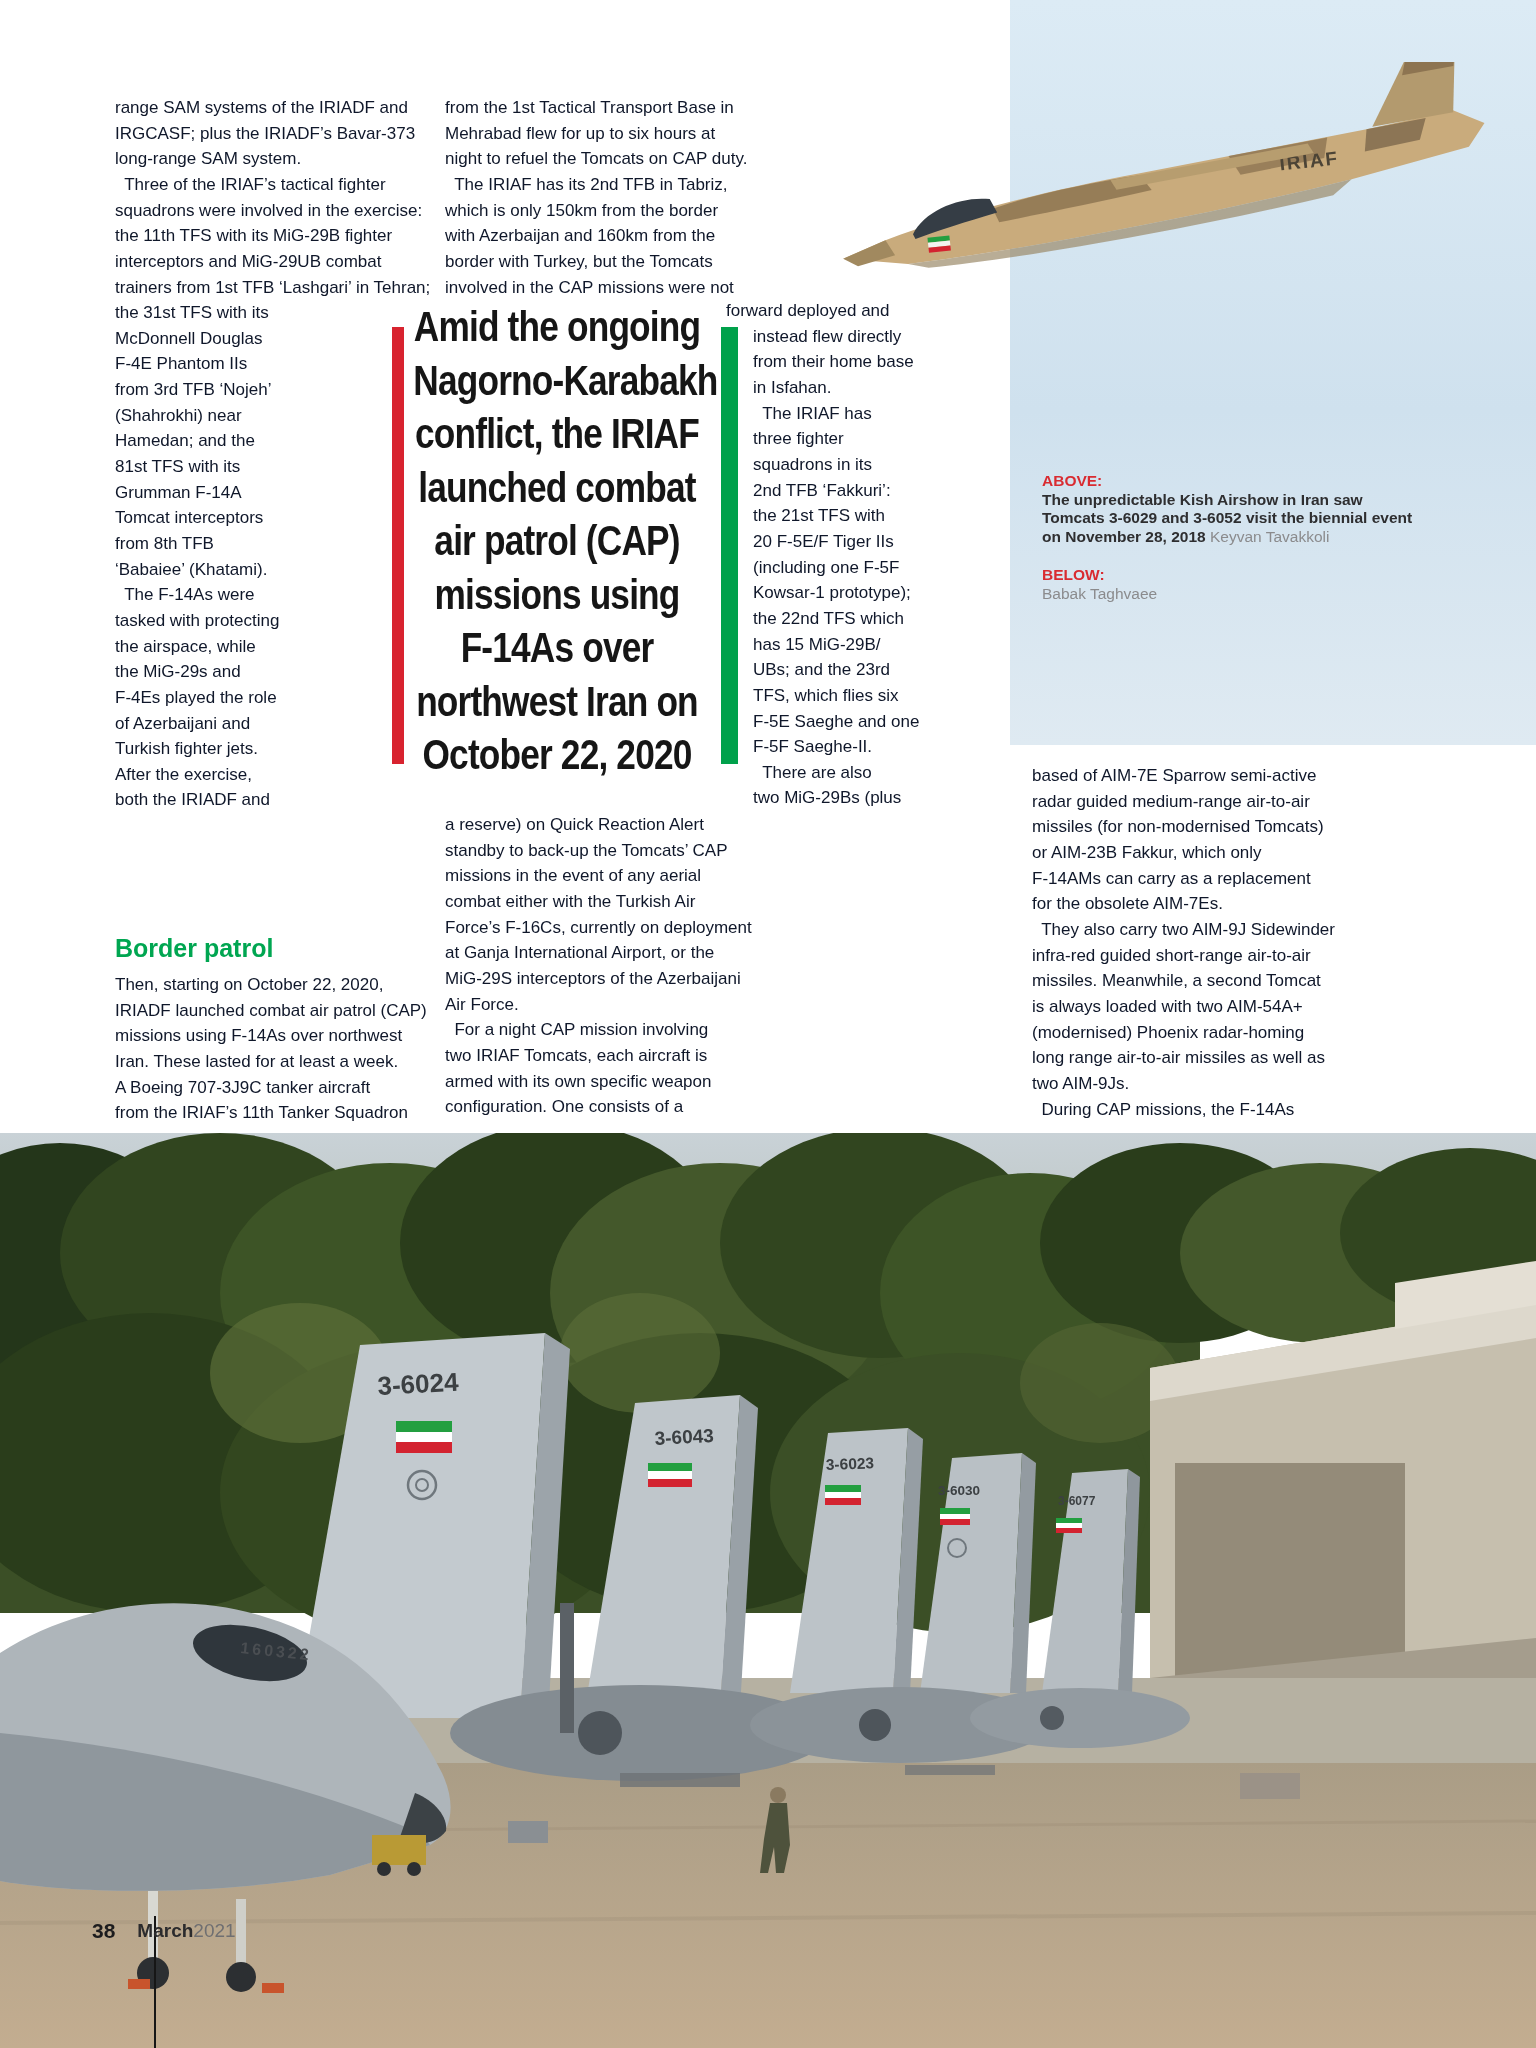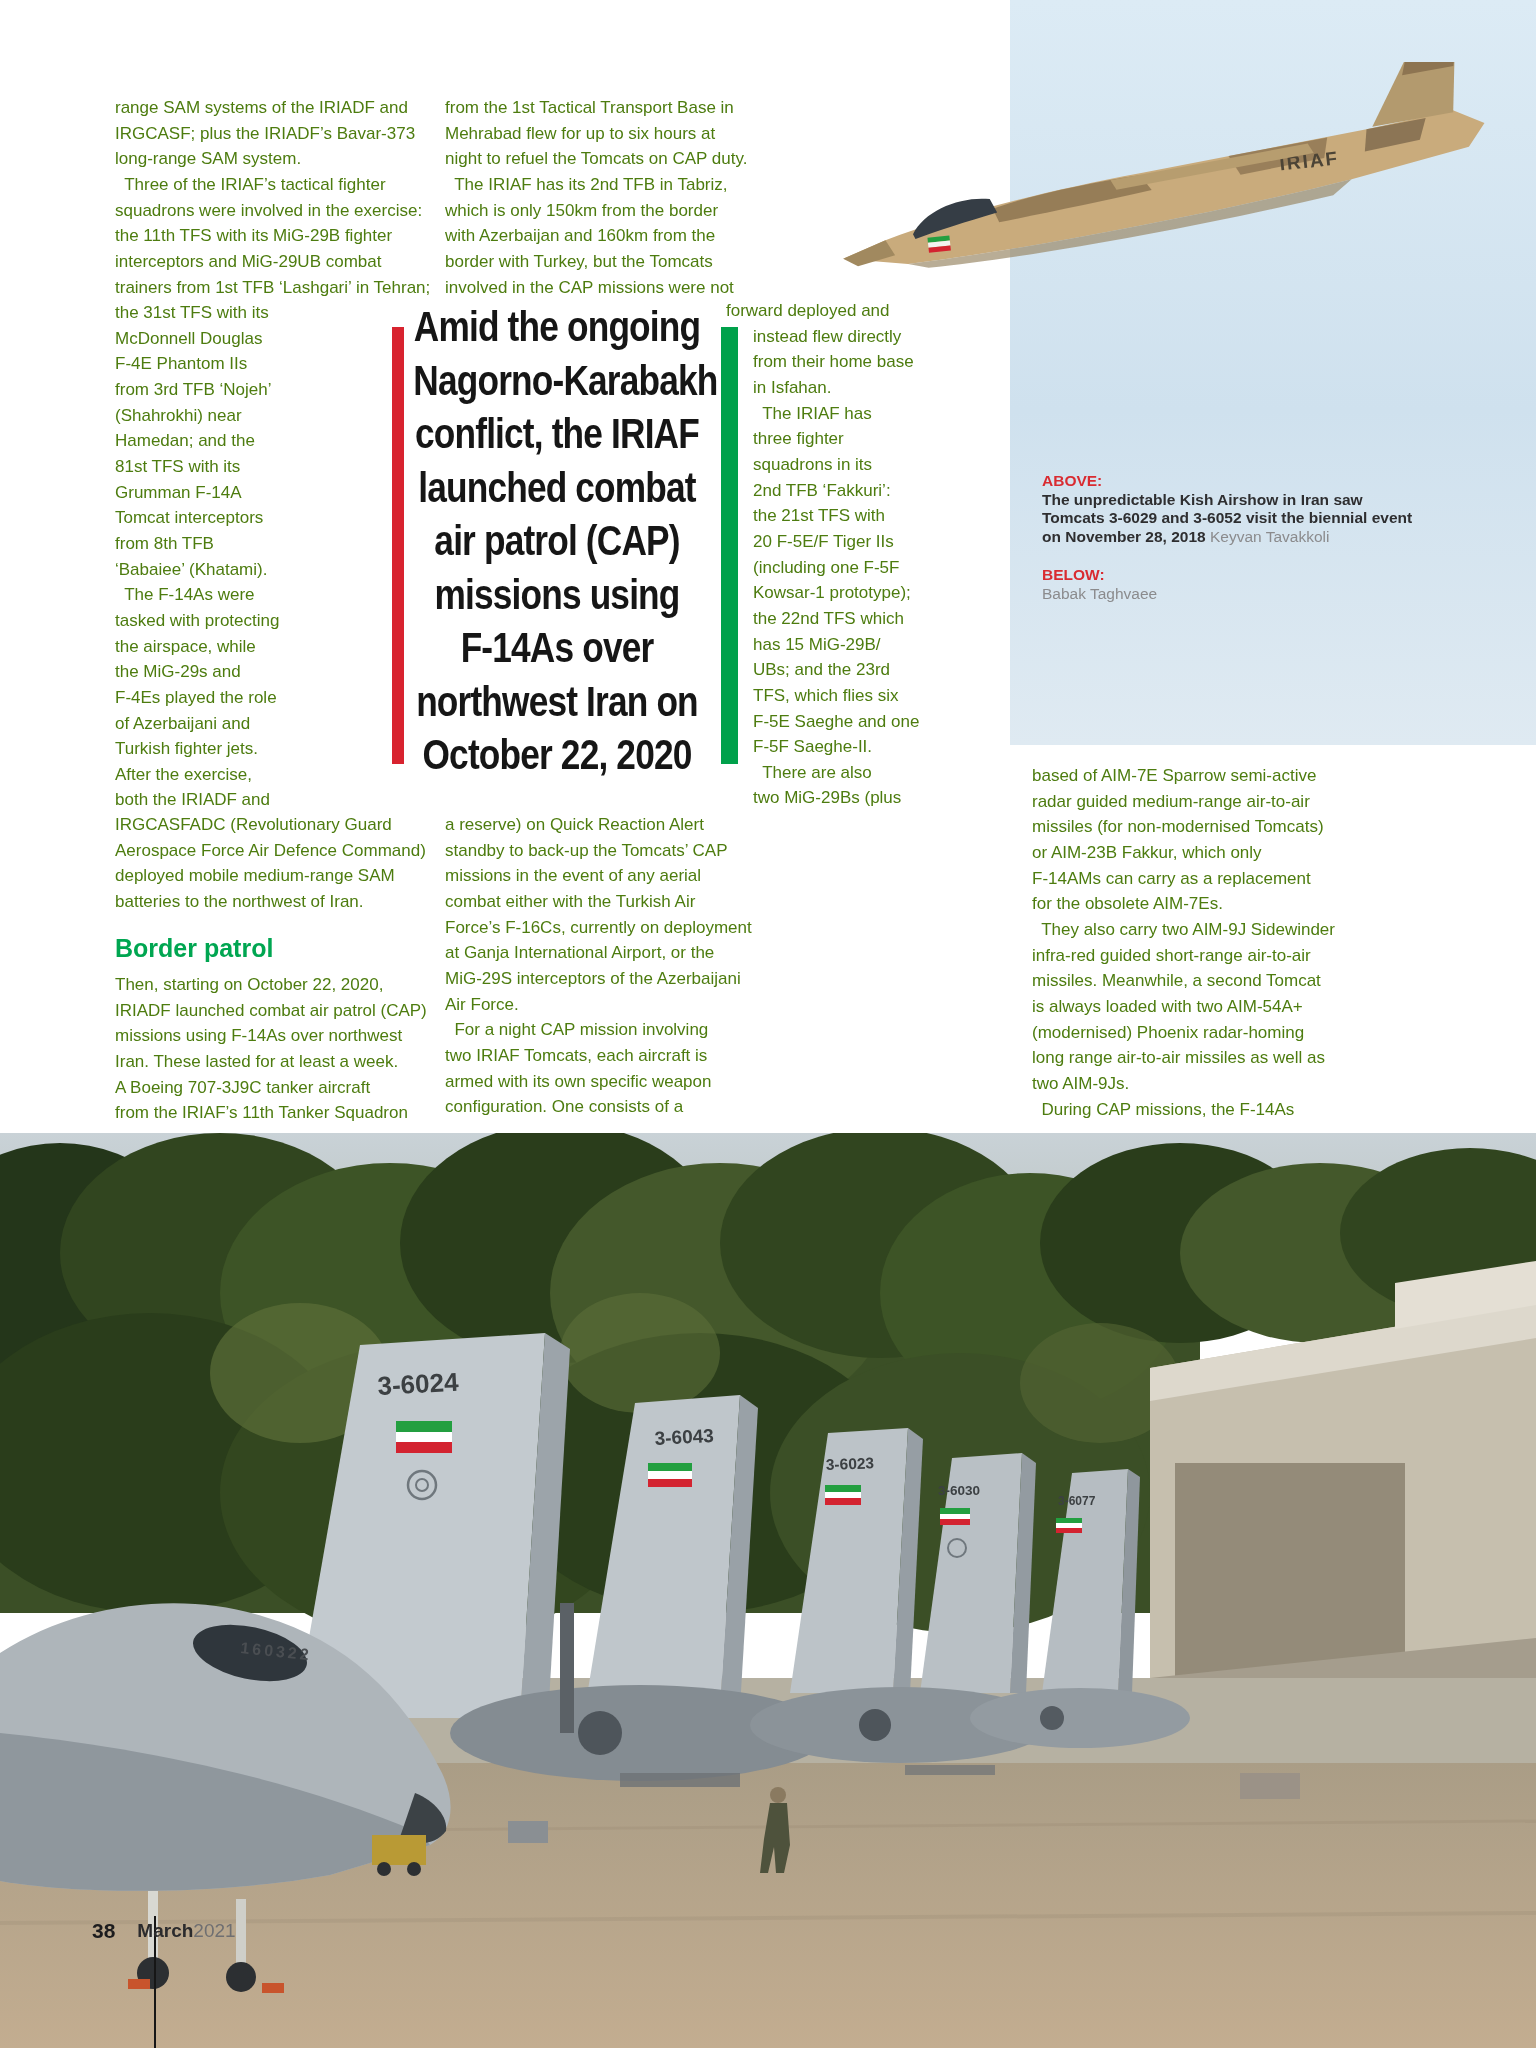--- a/index.html
+++ b/index.html
@@ -1,19 +1,19 @@
 <!DOCTYPE html>
 <html><head>
 <meta charset="utf-8">
 <style>
   html,body{margin:0;padding:0;background:#ffffff;}
   .page{position:relative;width:1536px;height:2048px;background:#ffffff;overflow:hidden;
         font-family:"Liberation Sans",sans-serif;}
   
-  .bodycol{position:absolute;color:#4d7c0f;font-size:17px;line-height:25.65px;}
+  .bodycol{position:absolute;color:#0f172a;font-size:17px;line-height:25.65px;}
   .bodycol div{white-space:pre;}
   .col1a{left:115px;top:95px;width:335px;}
   .col1b{left:115px;top:300px;width:285px;}
   .col1c{left:115px;top:812px;width:340px;}
   .col2a{left:445px;top:95px;width:340px;}
   .col2b{left:753px;top:298px;width:270px;}
   .col2b div:first-child{margin-left:-27px;}
   .col2c{left:445px;top:812px;width:345px;}
   .col3{left:1032px;top:763px;width:420px;}
   .bp-head{position:absolute;left:115px;top:934px;color:#00a651;font-size:25px;font-weight:700;}
@@ -116,26 +116,20 @@
       <div>  The F-14As were</div>
       <div>tasked with protecting</div>
       <div>the airspace, while</div>
       <div>the MiG-29s and</div>
       <div>F-4Es played the role</div>
       <div>of Azerbaijani and</div>
       <div>Turkish fighter jets.</div>
       <div>After the exercise,</div>
       <div>both the IRIADF and</div>
     </div>
-  <div class="bodycol col1c">
-      <div>IRGCASFADC (Revolutionary Guard</div>
-      <div>Aerospace Force Air Defence Command)</div>
-      <div>deployed mobile medium-range SAM</div>
-      <div>batteries to the northwest of Iran.</div>
-    </div>
 
   <div class="bp-head">Border patrol</div>
   <div class="bodycol bp-lines">
       <div>Then, starting on October 22, 2020,</div>
       <div>IRIADF launched combat air patrol (CAP)</div>
       <div>missions using F-14As over northwest</div>
       <div>Iran. These lasted for at least a week.</div>
       <div>A Boeing 707-3J9C tanker aircraft</div>
       <div>from the IRIAF’s 11th Tanker Squadron</div>
     </div>

